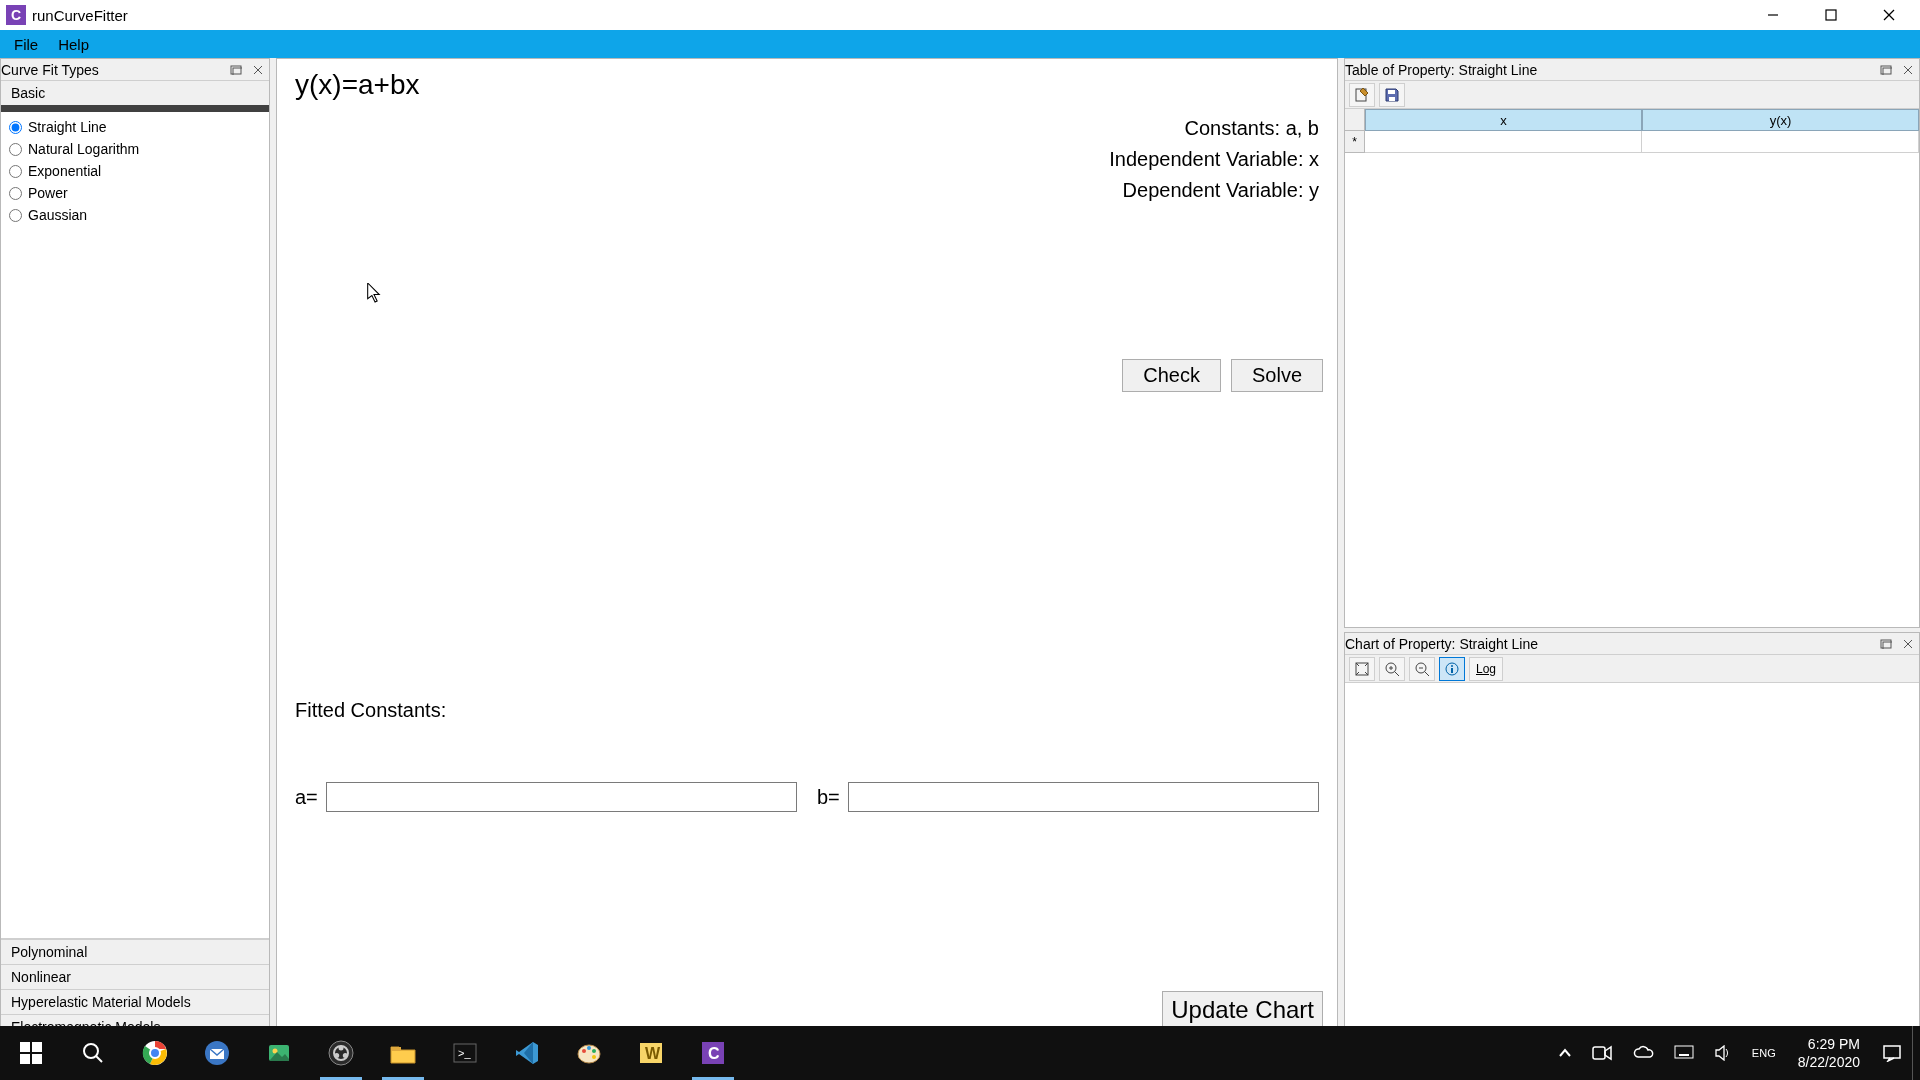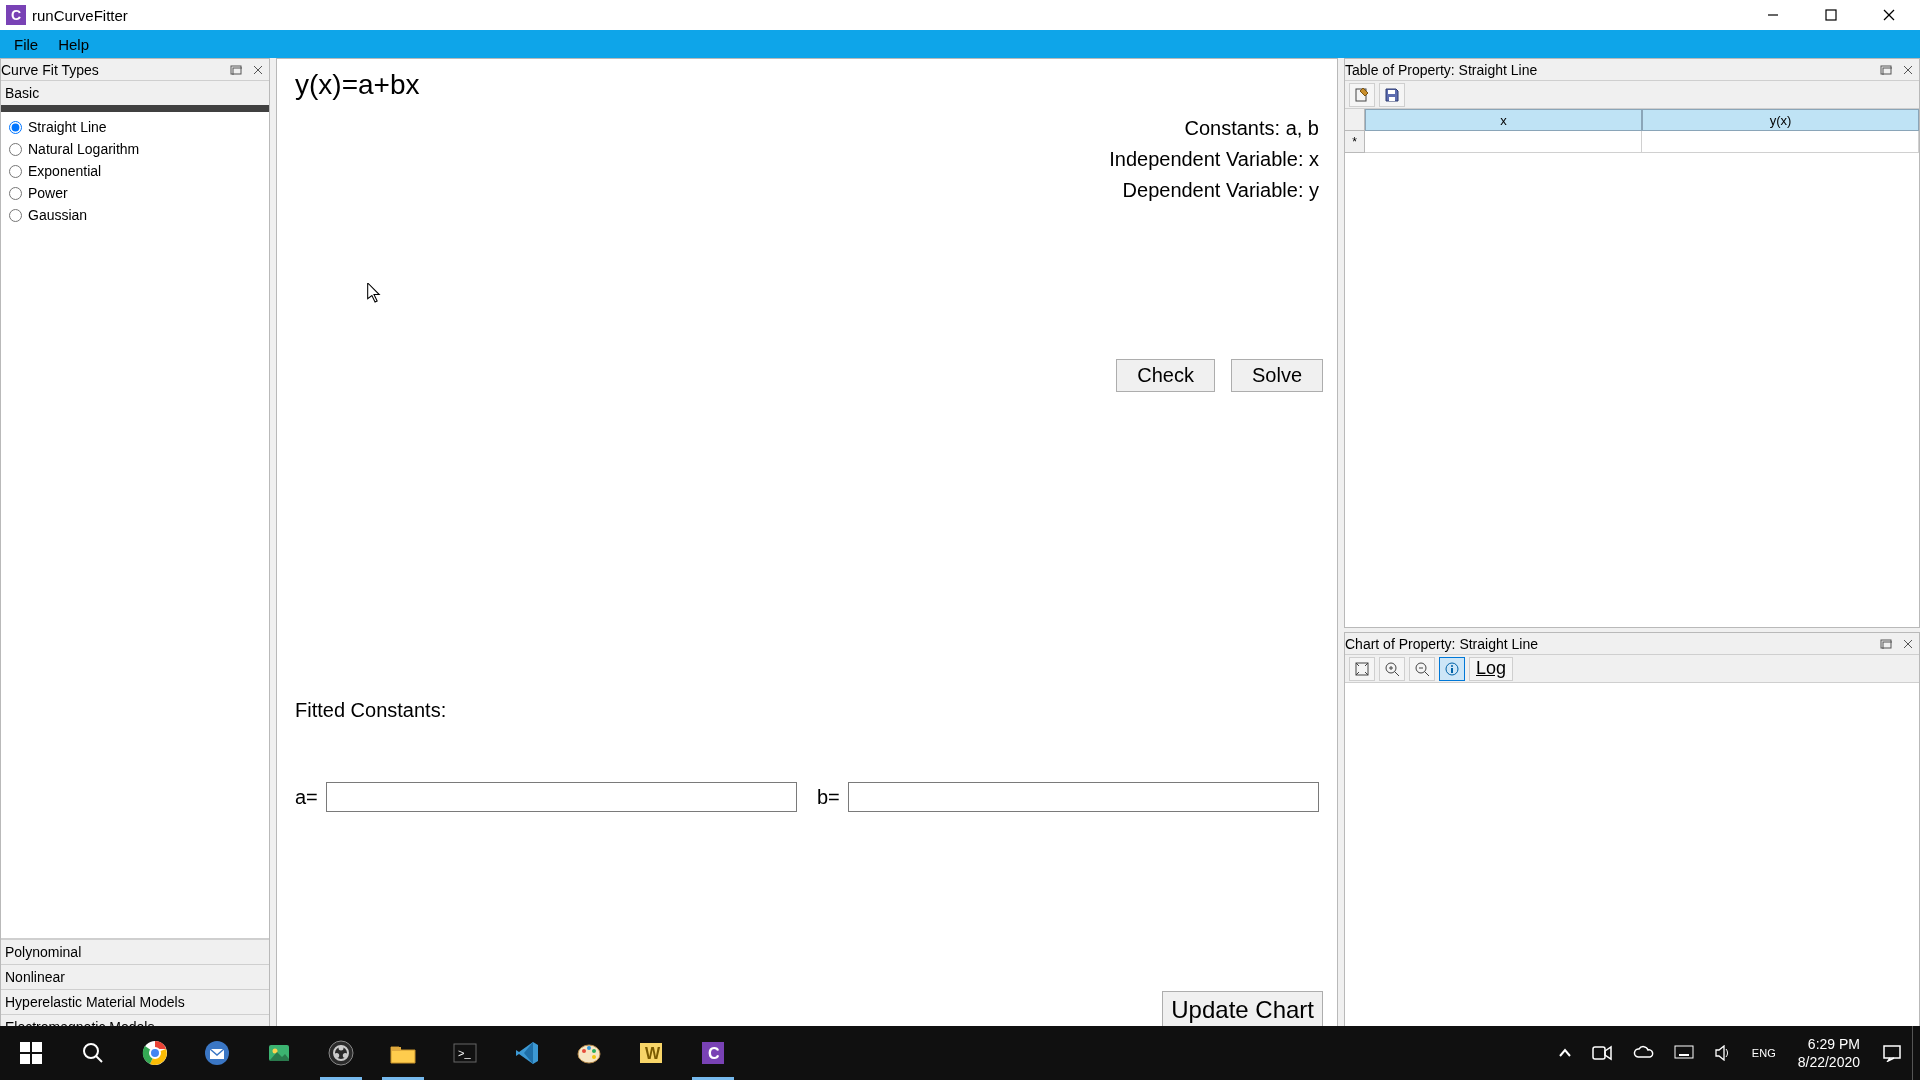--- a/index.html
+++ b/index.html
@@ -19,53 +19,53 @@
   
   .client { position: absolute; top: 58px; bottom: 40px; left: 0; right: 0; background: #f0f0f0; display: flex; }
 
   
   .left-panel { width: 270px; display: flex; flex-direction: column; border: 1px solid #b9b9b9; background: #f0f0f0; }
   .dock-title { height: 22px; background: #f0f0f0; border-bottom: 1px solid #cfcfcf; display: flex; align-items: center; font-size: 14px; }
   .dock-title .flt { margin-left: auto; display: flex; }
   .dock-title .db { width: 22px; height: 20px; display:flex; align-items:center; justify-content:center; font-size:12px; }
 
   .accordion { flex: 1; display: flex; flex-direction: column; font-size: 14px; }
-  .acc-sec-head { padding: 4px 4px; border-top: 1px solid #cfcfcf; background: #f0f0f0; cursor: default; }
+  .acc-sec-head { padding: 4px 10px; border-top: 1px solid #cfcfcf; background: #f0f0f0; cursor: default; }
   .acc-sec-head:first-child { border-top: none; }
   .acc-body { flex: 1; background:#fff; padding: 4px 0; border-top:7px solid #404040; border-bottom:1px solid #cfcfcf;}
   .radio-row { display:flex; align-items:center; padding: 3px 8px; font-size: 14px; gap:6px;}
   .radio-row input { margin: 0; }
   .acc-bottom .acc-sec-head { border-top: 1px solid #cfcfcf; }
 
   
   .center-panel { flex: 1; margin: 0 6px; border: 1px solid #b9b9b9; background: #fff; position: relative; padding: 10px 18px; display:flex; flex-direction:column; }
   .eqn { font-size: 28px; margin-bottom: 12px; }
   .infoline { font-size: 20px; margin: 4px 0; text-align: right; }
-  .check-solve { position: absolute; right: 14px; top: 300px; display:flex; gap:16px;align-items:flex-end; }
+  .check-solve { position: absolute; right: 14px; top: 300px; display:flex; gap:10px;align-items:flex-end; }
   .btn { font-size: 20px; padding: 4px 20px; background: #f0f0f0; border: 1px solid #adadad; }
 
   .fitted-block { position:absolute; left:18px; right:18px; top: 640px; }
   .fitted-title { font-size: 20px; margin-bottom: 60px; }
   .const-row { display:flex; gap: 20px; align-items:center; }
   .const-row .grp { flex:1; display:flex; align-items:center; gap:8px; }
   .const-row label { font-size: 20px; }
   .const-row input { flex:1; height: 30px; font-size:18px; border:1px solid #7a7a7a; background:#fff; padding:2px 6px;}
 
   .update-chart { position:absolute; right:14px; bottom:10px; font-size:24px; padding:4px 8px; background:#f0f0f0; border:1px solid #adadad;}
 
   
   .right-side { width: 576px; display:flex; flex-direction:column; gap:0; }
   .right-dock { border:1px solid #b9b9b9; background:#f0f0f0; display:flex; flex-direction:column; }
   .right-dock.table { flex: 0 0 570px; }
   .right-dock.chart { flex: 1; margin-top: 4px;}
 
   .toolbar { height: 28px; display:flex; align-items:center; padding: 2px 4px; gap:4px; background:#f0f0f0; border-bottom: 1px solid #cfcfcf;}
   .tb { width:26px; height:24px; border:1px solid #cfcfcf; background:#f5f5f5; display:flex; align-items:center; justify-content:center; font-size:13px;}
   .tb.active { border-color:#0078d7; background:#cde6f7;}
-  .tb.text { width:auto; padding: 0 6px; font-size:18px;text-decoration:underline;}
+  .tb.text { width:auto; padding: 0 6px; font-size:12px;text-decoration:underline;}
 
   .grid-area { flex:1; background:#fff; position:relative; }
   .grid-head { display:flex; height:22px; }
   .rowhdr { width:20px; background:#f0f0f0; border:1px solid #b9b9b9; border-top:none; border-left:none;}
   .colhdr { flex:1; background:#bfe3f5; border:1px solid #8aa5b8; display:flex; align-items:center; justify-content:center; font-size:13px;}
   .grid-row { display:flex; height:22px; }
   .grid-row .rowhdr { display:flex; align-items:center; justify-content:center; font-size:12px;}
   .grid-row .cell { flex:1; border:1px solid #d0d0d0; border-top:none; border-left:none; background:#fff;}
 
   .chart-area { flex:1; background:#fff;}

